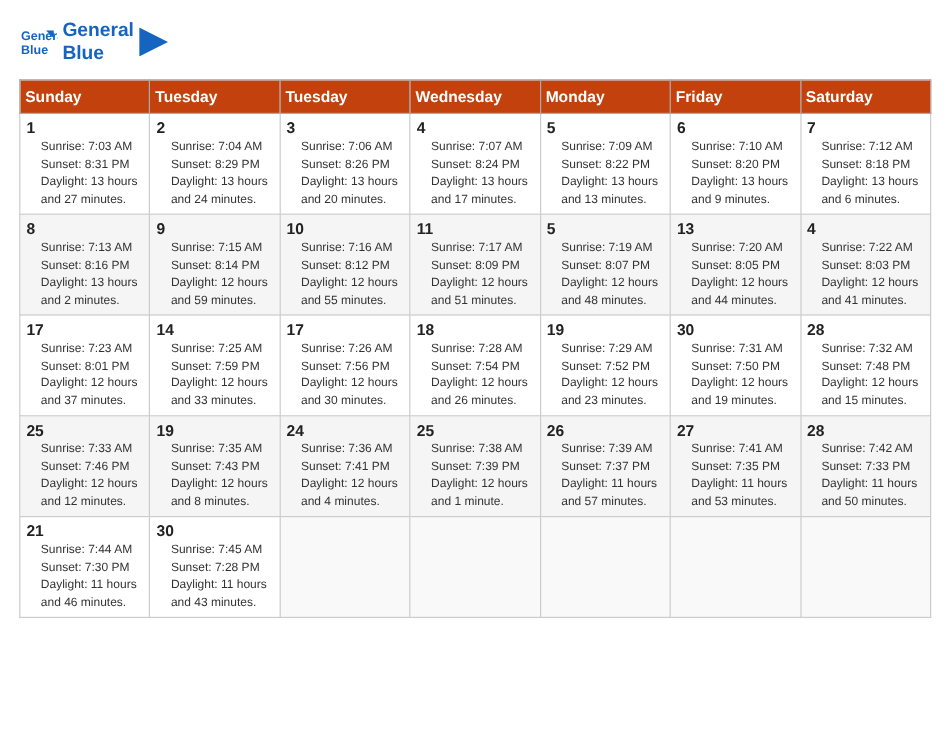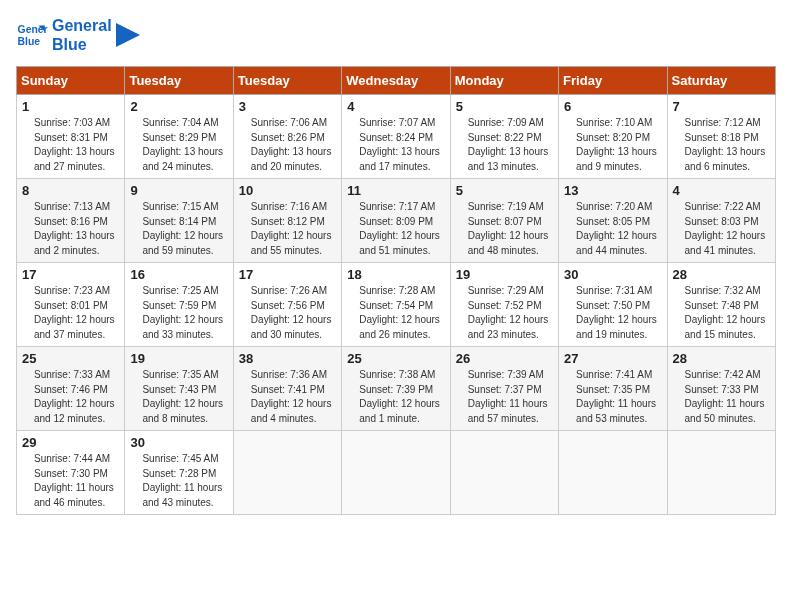--- a/index.html
+++ b/index.html
@@ -235,21 +235,21 @@
       <tr>
         <td>
         <span class="day-num">17</span>
         <div class="day-info">
           Sunrise: 7:23 AM<br>
           Sunset: 8:01 PM<br>
           Daylight: 12 hours and 37 minutes.
         </div>
       </td>
         <td>
-        <span class="day-num">16</span>
+        <span class="day-num">14</span>
         <div class="day-info">
           Sunrise: 7:25 AM<br>
           Sunset: 7:59 PM<br>
           Daylight: 12 hours and 33 minutes.
         </div>
       </td>
         <td>
         <span class="day-num">17</span>
         <div class="day-info">
           Sunrise: 7:26 AM<br>
@@ -301,21 +301,21 @@
       </td>
         <td>
         <span class="day-num">19</span>
         <div class="day-info">
           Sunrise: 7:35 AM<br>
           Sunset: 7:43 PM<br>
           Daylight: 12 hours and 8 minutes.
         </div>
       </td>
         <td>
-        <span class="day-num">38</span>
+        <span class="day-num">24</span>
         <div class="day-info">
           Sunrise: 7:36 AM<br>
           Sunset: 7:41 PM<br>
           Daylight: 12 hours and 4 minutes.
         </div>
       </td>
         <td>
         <span class="day-num">25</span>
         <div class="day-info">
           Sunrise: 7:38 AM<br>
@@ -343,21 +343,21 @@
         <span class="day-num">28</span>
         <div class="day-info">
           Sunrise: 7:42 AM<br>
           Sunset: 7:33 PM<br>
           Daylight: 11 hours and 50 minutes.
         </div>
       </td>
       </tr>
       <tr>
         <td>
-        <span class="day-num">29</span>
+        <span class="day-num">21</span>
         <div class="day-info">
           Sunrise: 7:44 AM<br>
           Sunset: 7:30 PM<br>
           Daylight: 11 hours and 46 minutes.
         </div>
       </td>
         <td>
         <span class="day-num">30</span>
         <div class="day-info">
           Sunrise: 7:45 AM<br>

